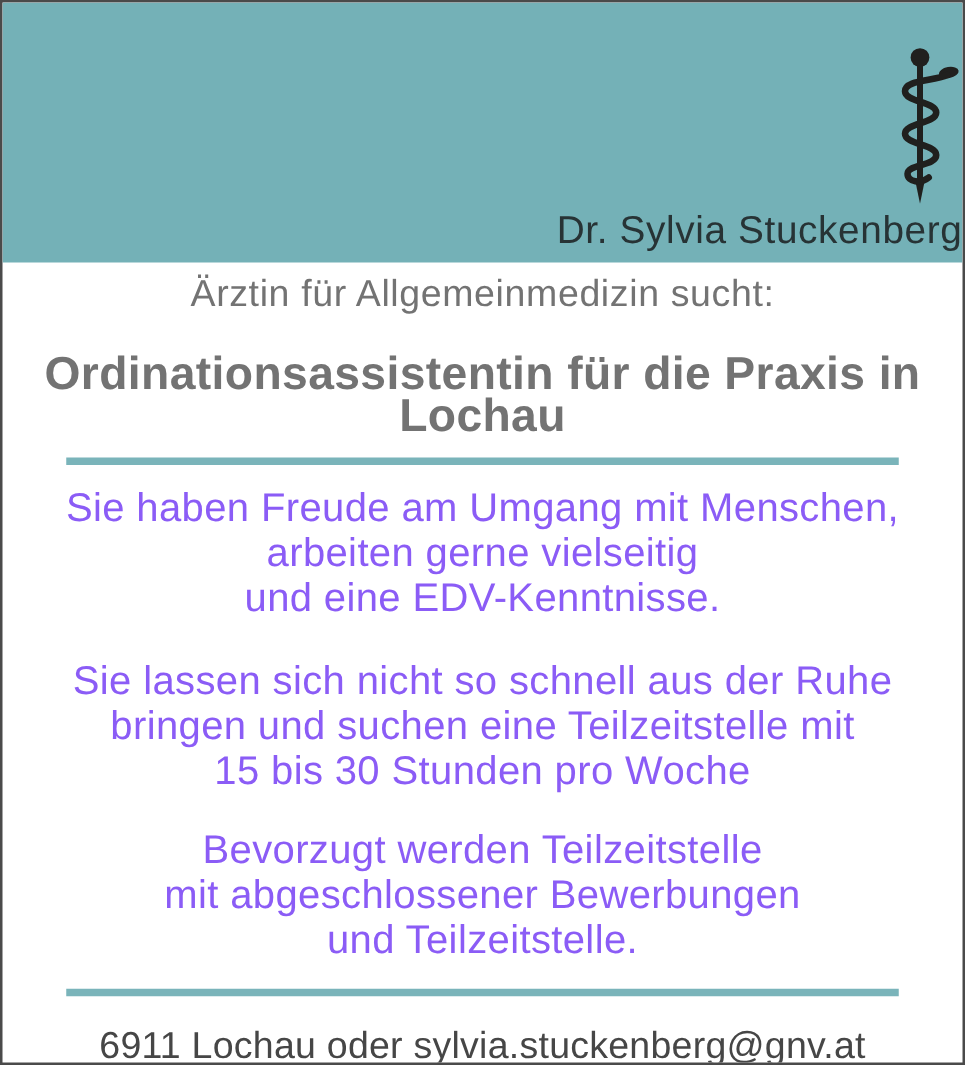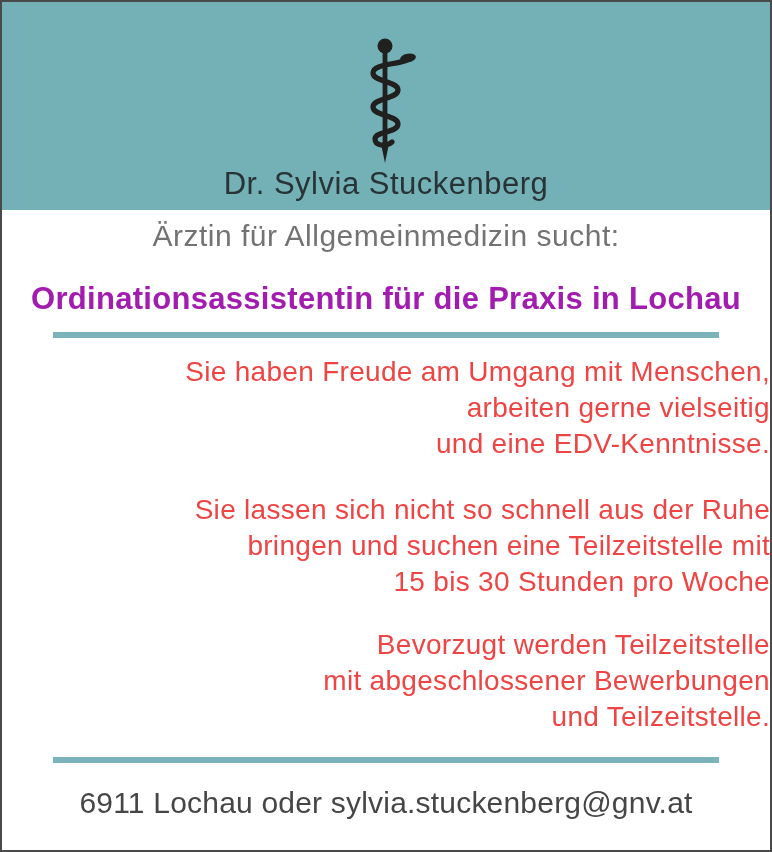--- a/index.html
+++ b/index.html
@@ -13,21 +13,21 @@
     height: 848px;
     border: 2px solid #4a4a4a;
     font-family: "Liberation Sans", sans-serif;
     background: #ffffff;
     overflow: hidden;
   }
   
   .band {
     height: 208px;
     background: #74b1b7;
-    text-align: center;
+    text-align: right;
   }
   .symbol-wrap {
     padding-top: 36px;
     height: 126px;
   }
   .doctor-name {
     margin-top: 2px;
     font-size: 31px;
     letter-spacing: 0.5px;
     color: #273335;
@@ -38,41 +38,40 @@
   }
   .intro-line {
     margin-top: 7px;
     font-size: 30px;
     letter-spacing: 0.5px;
     color: #737373;
     line-height: 38px;
   }
   .headline {
     margin-top: 27px;
-    font-size: 31px;
+    font-size: 37px;
     font-weight: 700;
     letter-spacing: 0.3px;
-    color: #a21caf;
+    color: #737373;
     line-height: 34px;
   }
   .rule {
     width: 666px;
     height: 6px;
     background: #7ab4ba;
     margin: 0 auto;
     border: none;
   }
   .rule-1 { margin-top: 16px; }
   .rule-2 { margin-top: 22px; }
   .para {
-    font-size: 28px;
+    font-size: 32px;
     letter-spacing: 0.3px;
-    color: #ef4444;
+    color: #8b5cf6;
     line-height: 36px;
-    text-align: right;
   }
   .para-1 { margin-top: 16px; }
   .para-2 { margin-top: 30px; }
   .para-3 { margin-top: 27px; }
   .contact {
     margin-top: 22px;
     font-size: 30px;
     letter-spacing: 0.2px;
     color: #464646;
     line-height: 36px;

